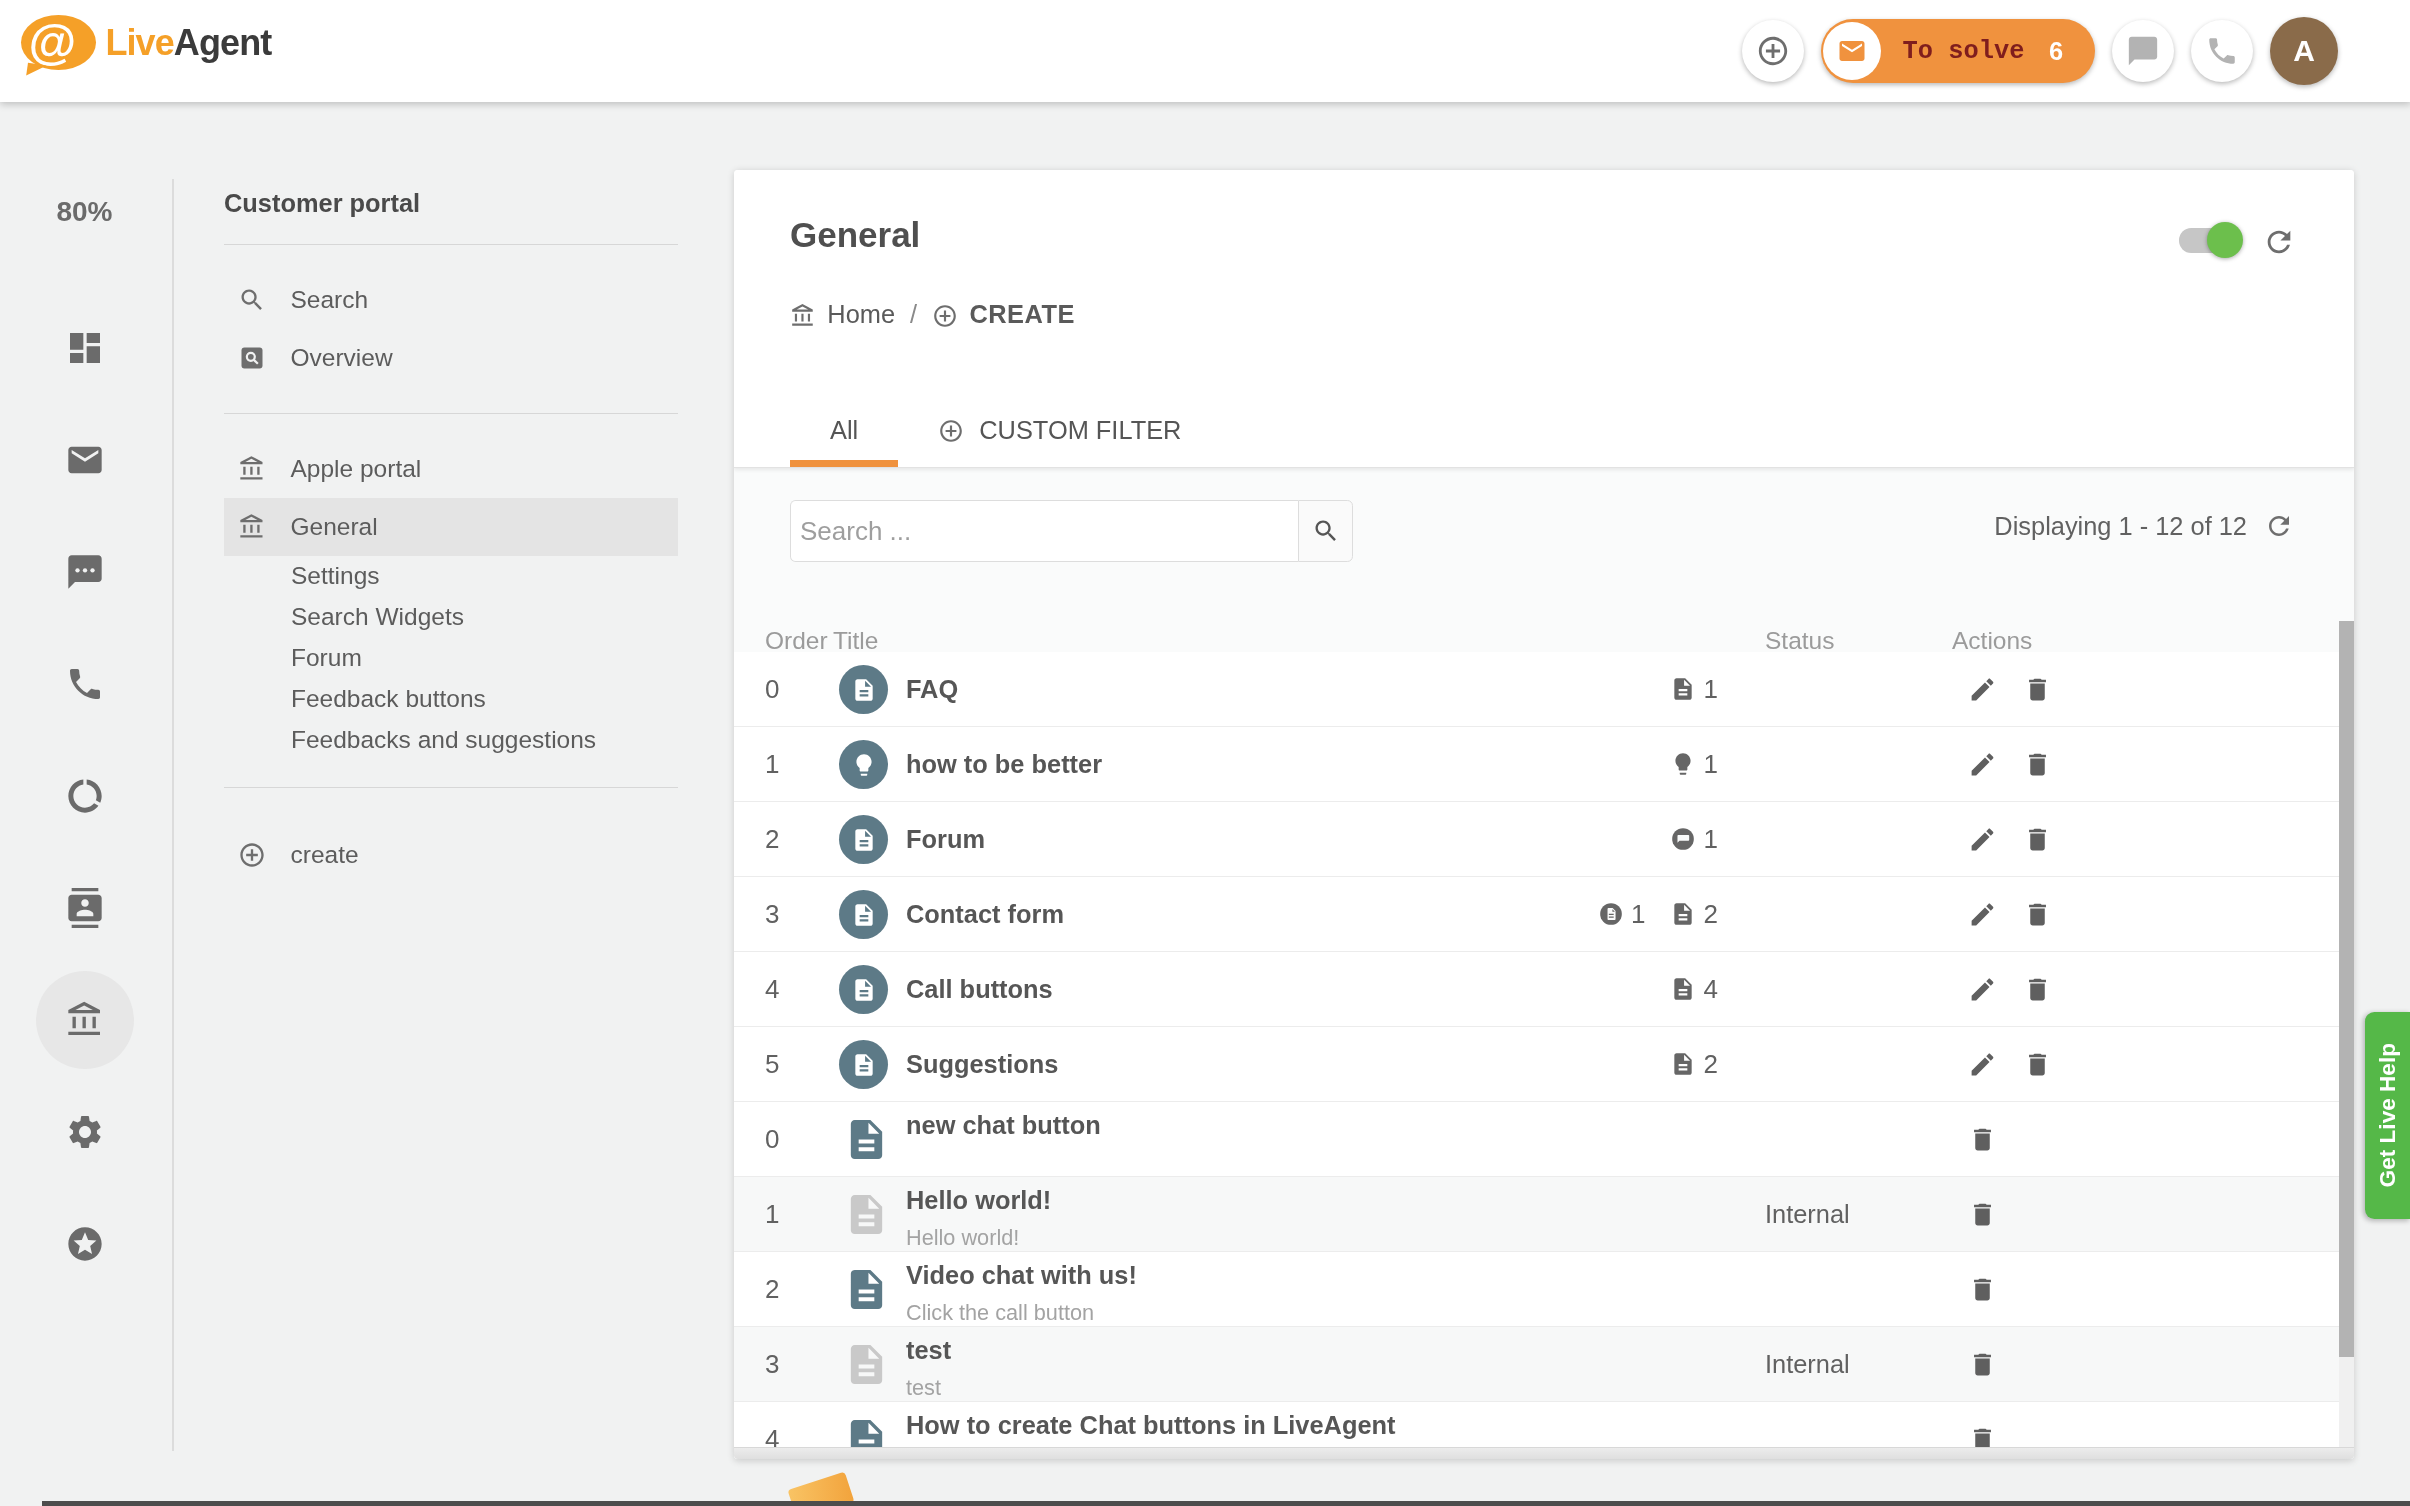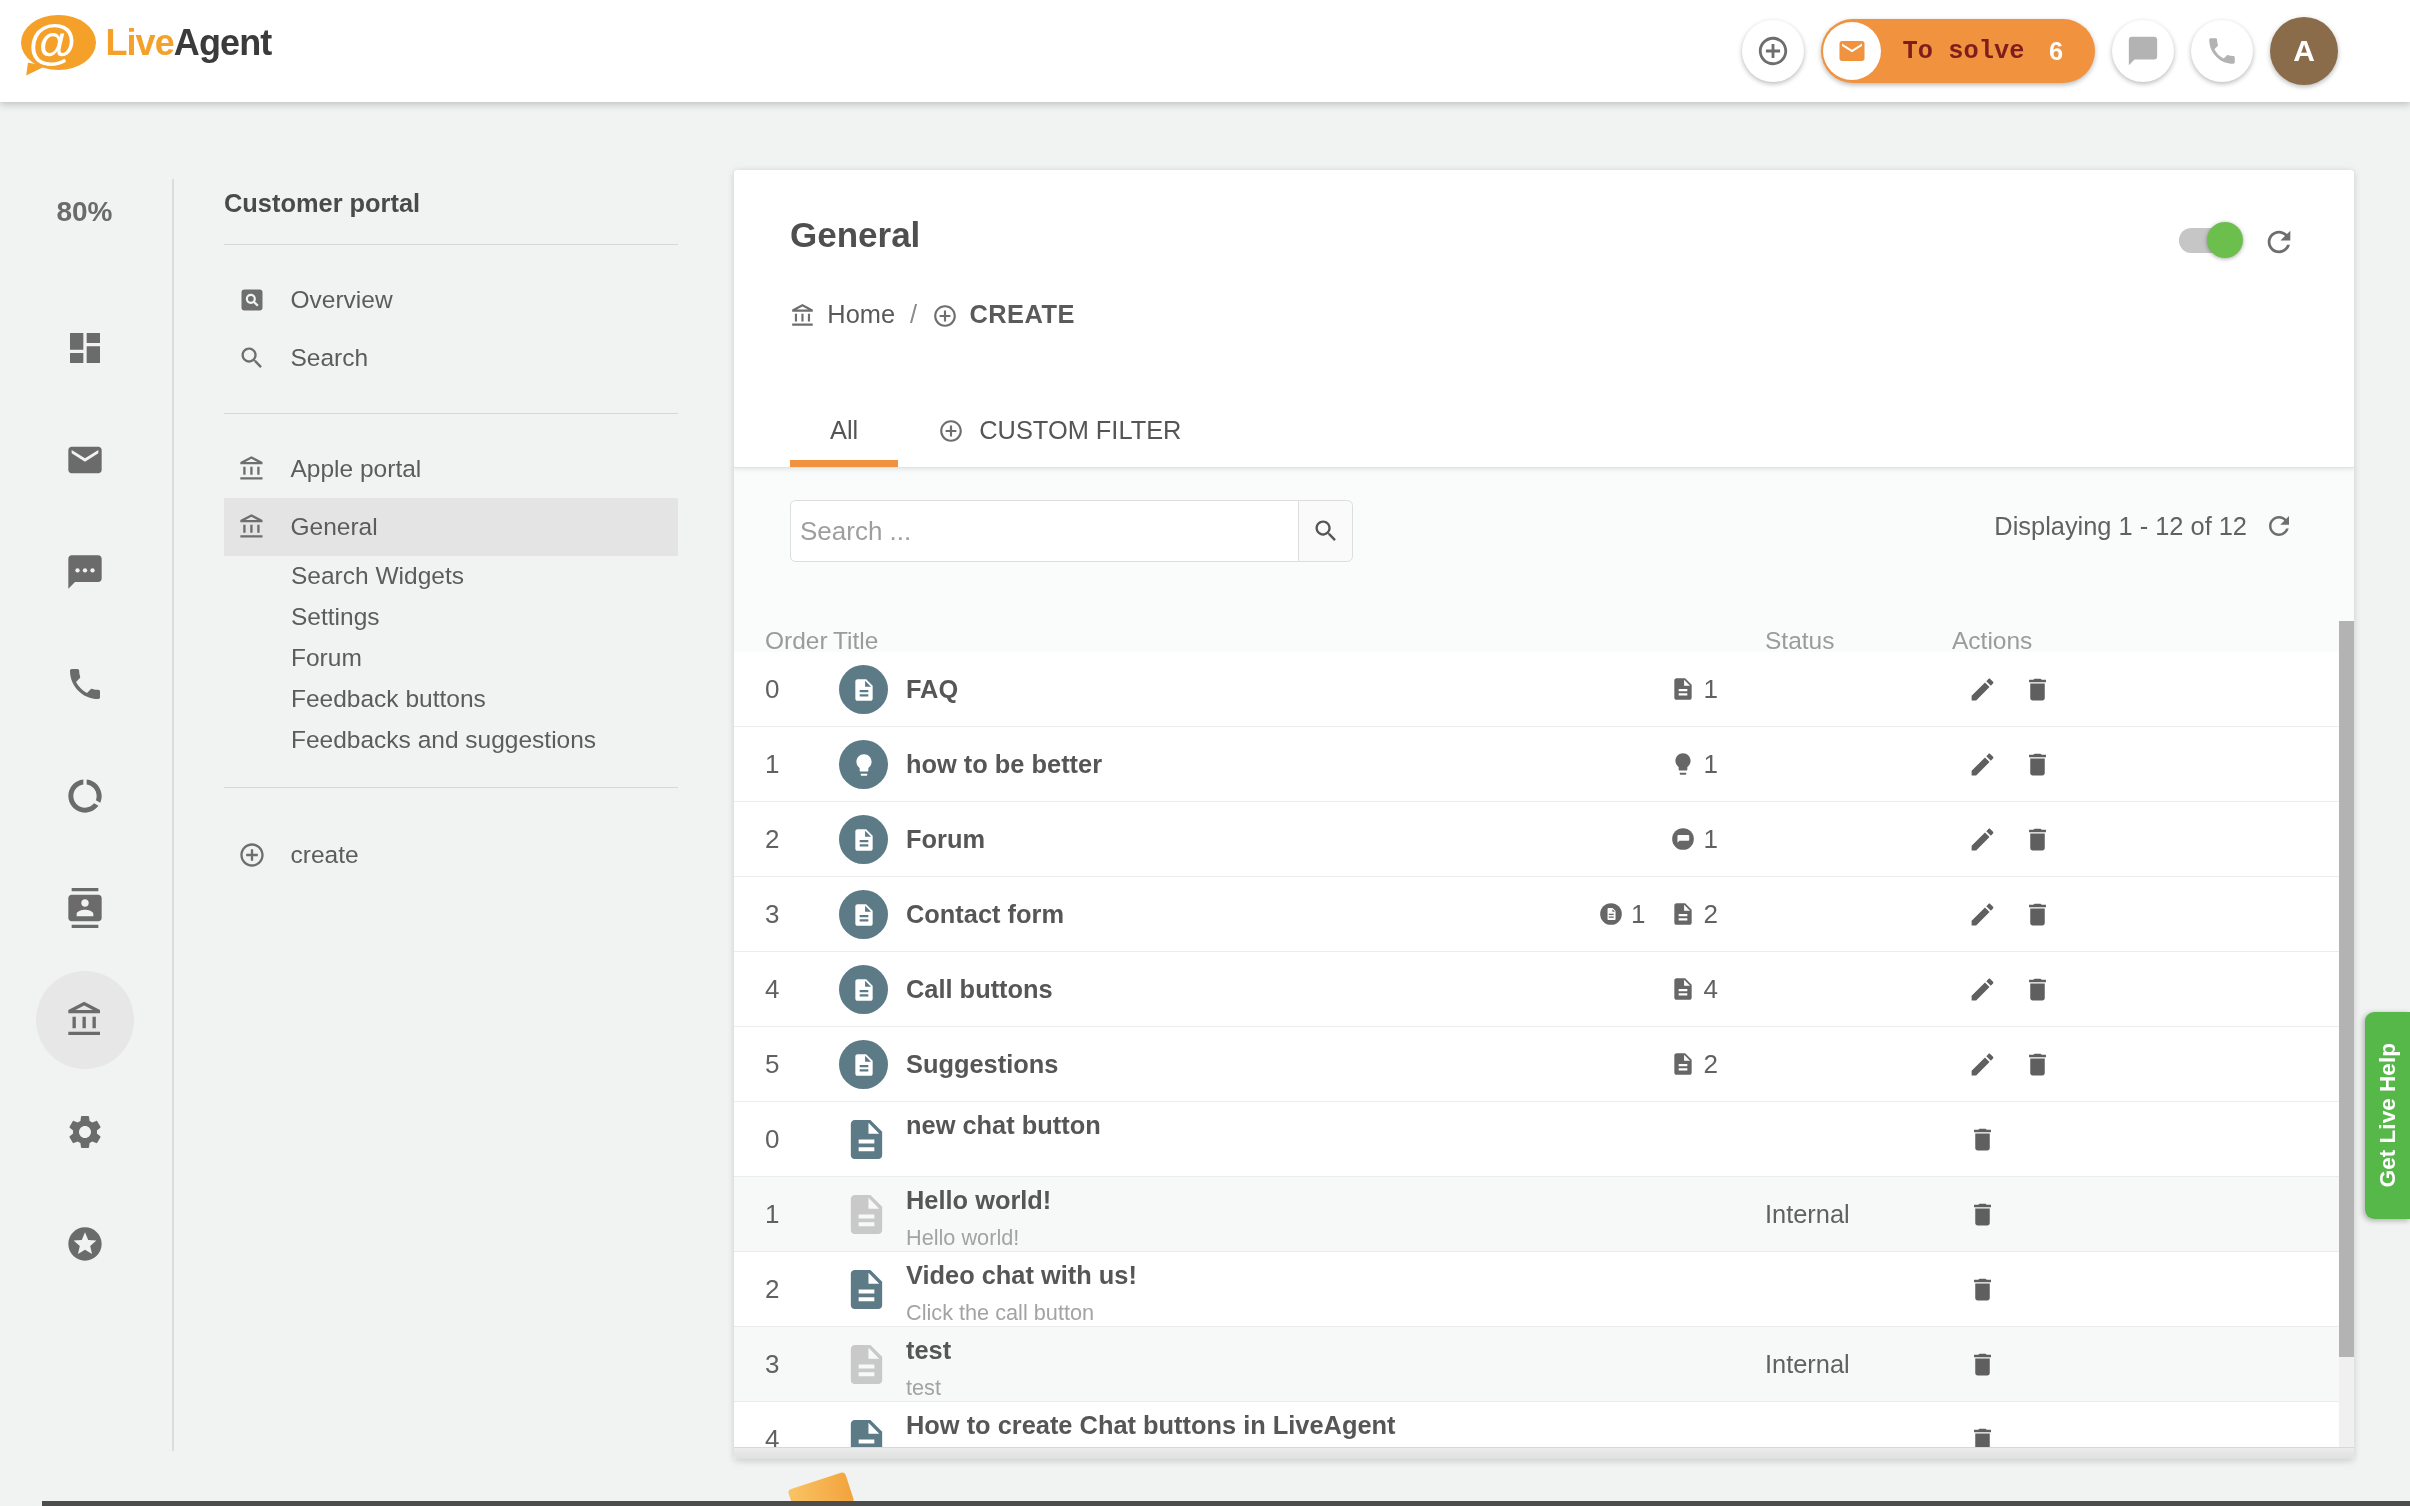--- a/index.html
+++ b/index.html
@@ -250,57 +250,57 @@
 </div>
 <div class="rail-divider"></div>
 
 <div class="nav">
   <div class="nav-title">Customer portal</div>
   <div class="nav-list" id="nav-list">
       <div class="nav-divider"></div>
       <div class="nav-item">
         <span class="icn">
           <svg viewBox="0 0 24 24">
+            <path d="M15.5 14h-.79l-.28-.27C15.41 12.59 16 11.11 16 9.5 16 5.91 13.09 3 9.5 3S3 5.91 3 9.5 5.91 16 9.5 16c1.61 0 3.09-.59 4.23-1.57l.27.28v.79l5 4.99L20.49 19l-4.99-5zm-6 0C7.01 14 5 11.99 5 9.5S7.01 5 9.5 5 14 7.01 14 9.5 11.99 14 9.5 14z"></path>
+          </svg>
+        </span>
+        <span>Search</span>
+      </div>
+      <div class="nav-item">
+        <span class="icn">
+          <svg viewBox="0 0 24 24">
             <rect x="3" y="3" width="18" height="18" rx="2.5"></rect>
             <circle cx="11" cy="11" r="3.4" fill="none" stroke="#f1f2f2" stroke-width="1.9"></circle>
             <line x1="13.6" y1="13.6" x2="17" y2="17" stroke="#f1f2f2" stroke-width="1.9"></line>
           </svg>
         </span>
         <span>Overview</span>
       </div>
-      <div class="nav-item">
-        <span class="icn">
-          <svg viewBox="0 0 24 24">
-            <path d="M15.5 14h-.79l-.28-.27C15.41 12.59 16 11.11 16 9.5 16 5.91 13.09 3 9.5 3S3 5.91 3 9.5 5.91 16 9.5 16c1.61 0 3.09-.59 4.23-1.57l.27.28v.79l5 4.99L20.49 19l-4.99-5zm-6 0C7.01 14 5 11.99 5 9.5S7.01 5 9.5 5 14 7.01 14 9.5 11.99 14 9.5 14z"></path>
-          </svg>
-        </span>
-        <span>Search</span>
-      </div>
       <div class="nav-divider"></div>
       <div class="nav-item">
         <span class="icn">
           <svg viewBox="0 0 24 24">
             <path d="M6.5 10h-2v7h2v-7zm6 0h-2v7h2v-7zm8.5 9H2v2h19v-2zm-2.5-9h-2v7h2v-7zm-7-6.74L16.71 6H6.29l5.21-2.74m0-2.26L2 6v2h19V6l-9.5-5z"></path>
           </svg>
         </span>
         <span>Apple portal</span>
       </div>
       <div class="nav-item active">
         <span class="icn">
           <svg viewBox="0 0 24 24">
             <path d="M6.5 10h-2v7h2v-7zm6 0h-2v7h2v-7zm8.5 9H2v2h19v-2zm-2.5-9h-2v7h2v-7zm-7-6.74L16.71 6H6.29l5.21-2.74m0-2.26L2 6v2h19V6l-9.5-5z"></path>
           </svg>
         </span>
         <span>General</span>
       </div>
       <div class="nav-item sub">
+        <span>Settings</span>
+      </div>
+      <div class="nav-item sub">
         <span>Search Widgets</span>
-      </div>
-      <div class="nav-item sub">
-        <span>Settings</span>
       </div>
       <div class="nav-item sub">
         <span>Forum</span>
       </div>
       <div class="nav-item sub">
         <span>Feedback buttons</span>
       </div>
       <div class="nav-item sub">
         <span>Feedbacks and suggestions</span>
       </div>

